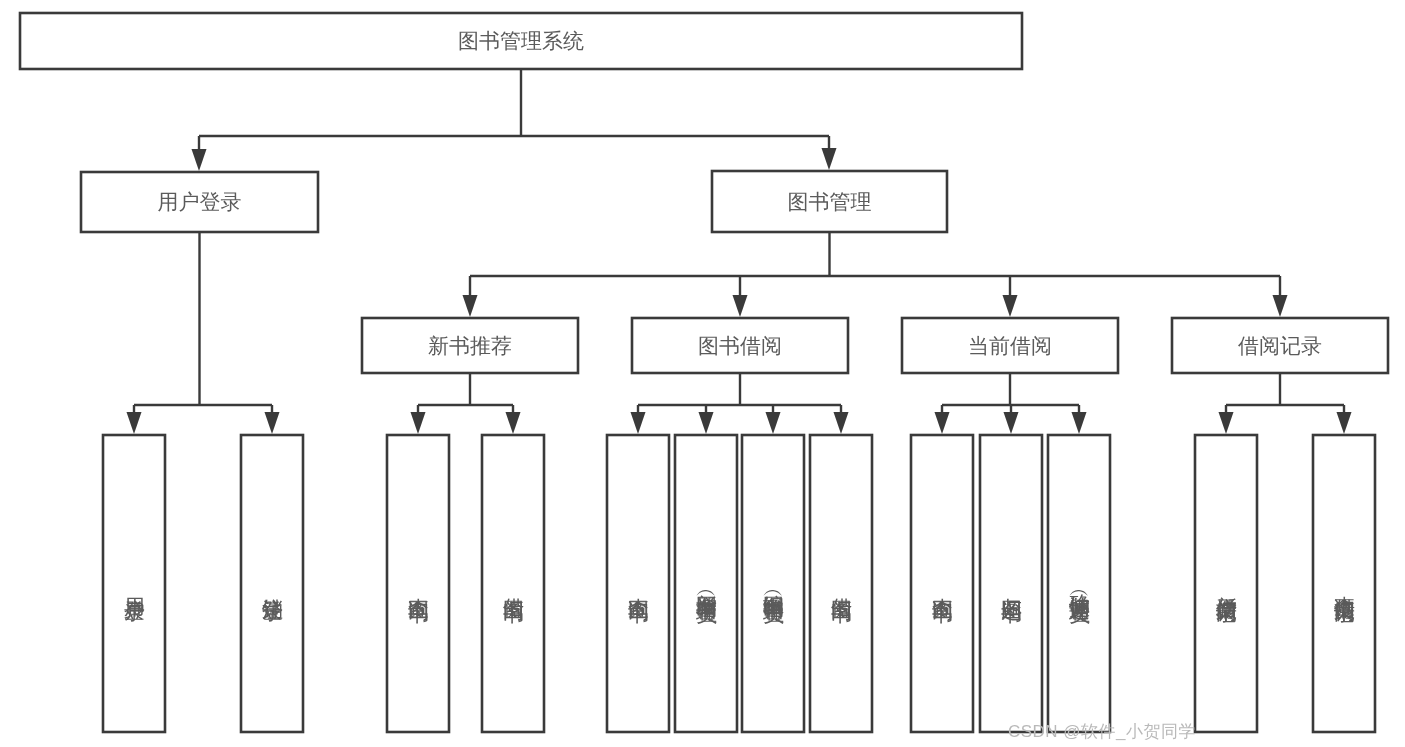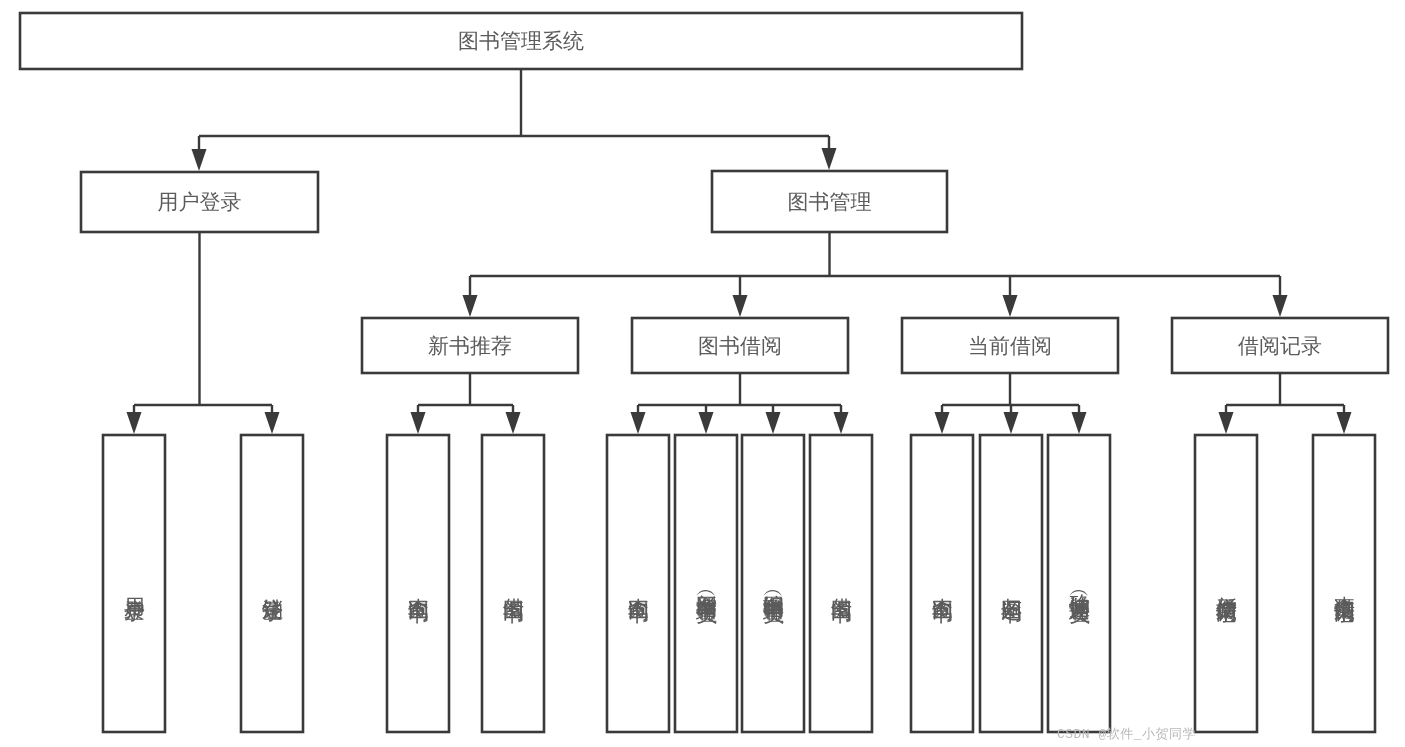--- a/index.html
+++ b/index.html
@@ -66,22 +66,22 @@
     font-family: "DejaVu Sans", "Liberation Sans", sans-serif;
     font-size: 21px;
     color: #5b5b5b;
     line-height: 1;
     white-space: nowrap;
   }
   .watermark {
     position: absolute;
     right: 10px;
     bottom: 4px;
-    font-family: Liberation Mono, monospace;
-    font-size: 13px;
+    font-family: Liberation Sans, sans-serif;
+    font-size: 17px;
     color: #b9b9b9;
     letter-spacing: 0.5px;
     user-select: none;
   }
 </style>
 </head>
 <body>
 
 <div id="diagram-root">
 

